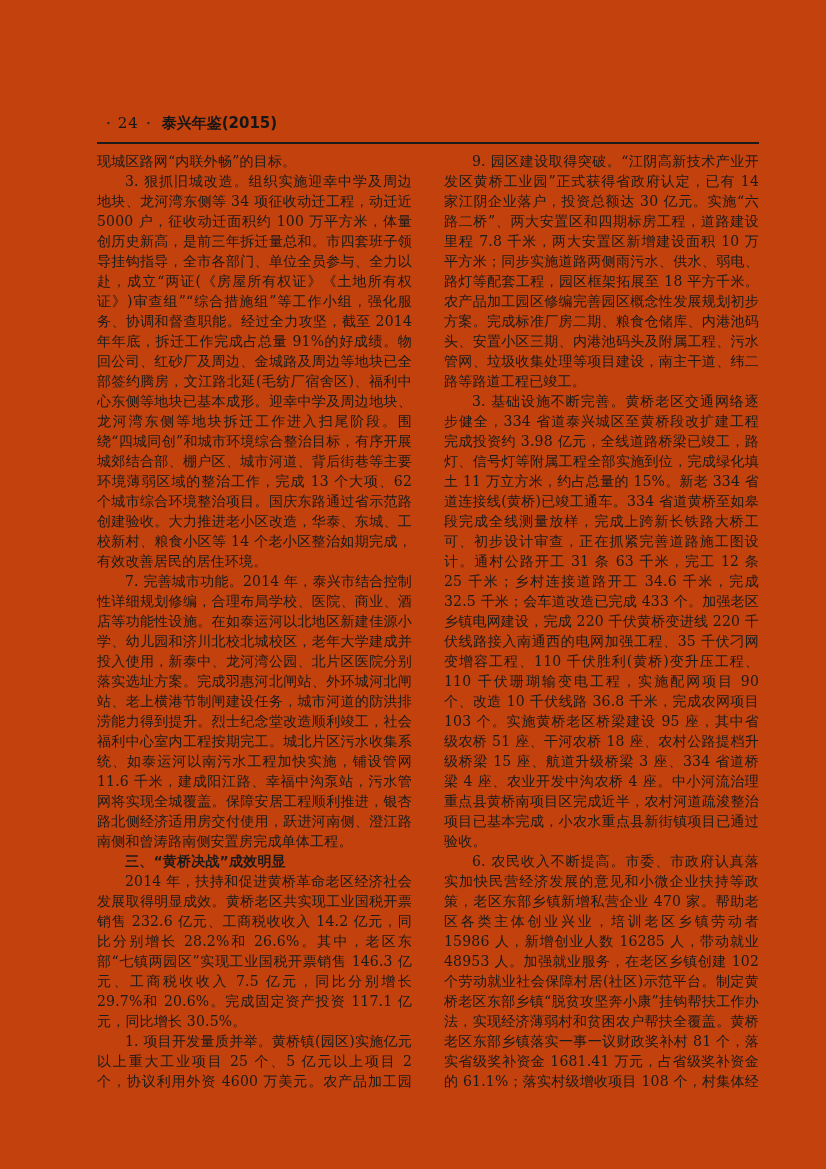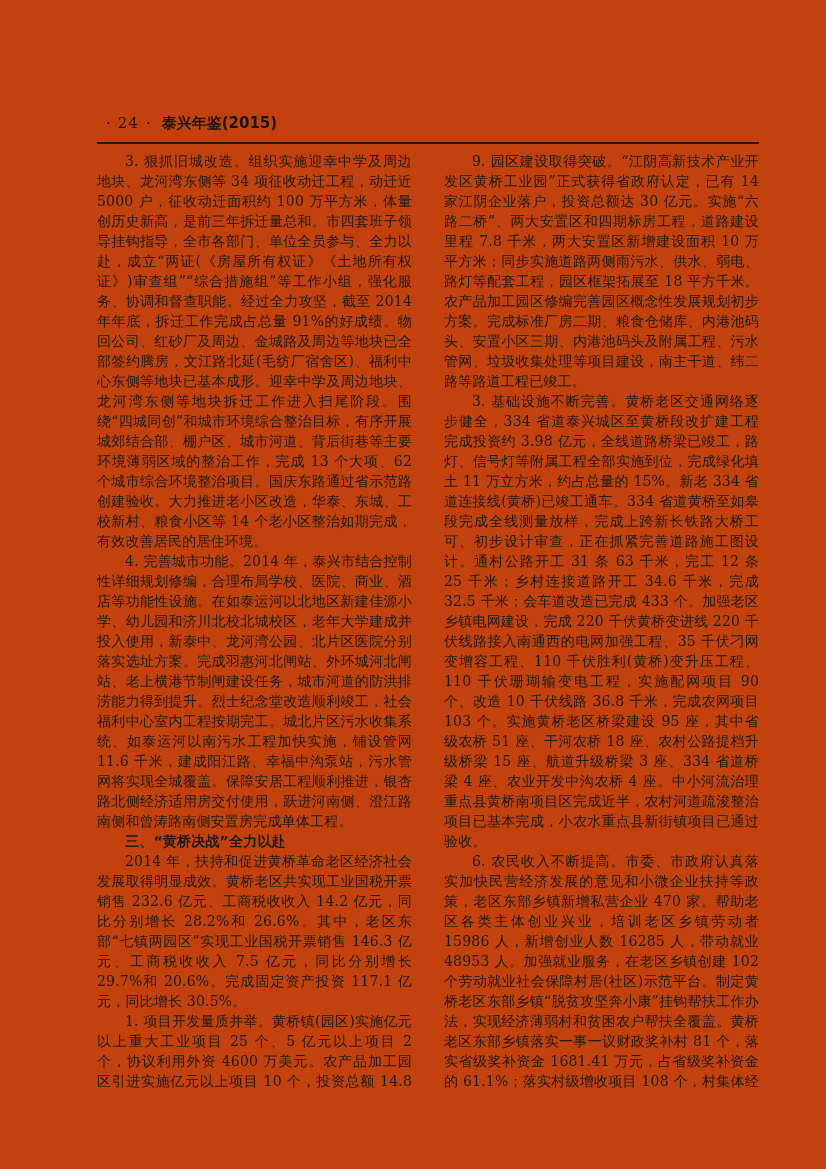--- a/index.html
+++ b/index.html
@@ -86,23 +86,24 @@
 <div class="page">
 
   <div class="running-head">
     <span class="dot">·</span><span class="pagenum">24</span><span class="dot">·</span><span class="booktitle">泰兴年鉴(2015)</span>
   </div>
 
   <div class="head-rule"></div>
 
   <div class="columns">
     <div class="col" id="col-left">
+        <p class="para noindent">现城区路网“内联外畅”的目标。</p>
         <p class="para"><span class="kai">3. 狠抓旧城改造。</span>组织实施迎幸中学及周边地块、龙河湾东侧等 34 项征收动迁工程，动迁近 5000 户，征收动迁面积约 100 万平方米，体量创历史新高，是前三年拆迁量总和。市四套班子领导挂钩指导，全市各部门、单位全员参与、全力以赴，成立“两证(《房屋所有权证》《土地所有权证》)审查组”“综合措施组”等工作小组，强化服务、协调和督查职能。经过全力攻坚，截至 2014 年年底，拆迁工作完成占总量 91%的好成绩。物回公司、红砂厂及周边、金城路及周边等地块已全部签约腾房，文江路北延(毛纺厂宿舍区)、福利中心东侧等地块已基本成形。迎幸中学及周边地块、龙河湾东侧等地块拆迁工作进入扫尾阶段。围绕“四城同创”和城市环境综合整治目标，有序开展城郊结合部、棚户区、城市河道、背后街巷等主要环境薄弱区域的整治工作，完成 13 个大项、62 个城市综合环境整治项目。国庆东路通过省示范路创建验收。大力推进老小区改造，华泰、东城、工校新村、粮食小区等 14 个老小区整治如期完成，有效改善居民的居住环境。</p>
-        <p class="para"><span class="kai">4. 完善城市功能。</span>2014 年，泰兴市结合控制性详细规划修编，合理布局学校、医院、商业、酒店等功能性设施。在如泰运河以北地区新建佳源小学、幼儿园和济川北校北城校区，老年大学建成并投入使用，新泰中、龙河湾公园、北片区医院分别落实选址方案。完成羽惠河北闸站、外环城河北闸站、老上横港节制闸建设任务，城市河道的防洪排涝能力得到提升。烈士纪念堂改造顺利竣工，社会福利中心室内工程按期完工。城北片区污水收集系统、如泰运河以南污水工程加快实施，铺设管网 11.6 千米，建成阳江路、幸福中沟泵站，污水管网将实现全城覆盖。保障安居工程顺利推进，银杏路北侧经济适用房交付使用，跃进河南侧、澄江路南侧和曾涛路南侧安置房完成单体工程。</p>
-        <p class="para heading">三、“黄桥决战”全力以赴</p>
+        <p class="para"><span class="kai">7. 完善城市功能。</span>2014 年，泰兴市结合控制性详细规划修编，合理布局学校、医院、商业、酒店等功能性设施。在如泰运河以北地区新建佳源小学、幼儿园和济川北校北城校区，老年大学建成并投入使用，新泰中、龙河湾公园、北片区医院分别落实选址方案。完成羽惠河北闸站、外环城河北闸站、老上横港节制闸建设任务，城市河道的防洪排涝能力得到提升。烈士纪念堂改造顺利竣工，社会福利中心室内工程按期完工。城北片区污水收集系统、如泰运河以南污水工程加快实施，铺设管网 11.6 千米，建成阳江路、幸福中沟泵站，污水管网将实现全城覆盖。保障安居工程顺利推进，银杏路北侧经济适用房交付使用，跃进河南侧、澄江路南侧和曾涛路南侧安置房完成单体工程。</p>
+        <p class="para heading">三、“黄桥决战”成效明显</p>
         <p class="para">2014 年，扶持和促进黄桥革命老区经济社会发展取得明显成效。黄桥老区共实现工业国税开票销售 232.6 亿元、工商税收收入 14.2 亿元，同比分别增长 28.2%和 26.6%。其中，老区东部“七镇两园区”实现工业国税开票销售 146.3 亿元、工商税收收入 7.5 亿元，同比分别增长 29.7%和 20.6%。完成固定资产投资 117.1 亿元，同比增长 30.5%。</p>
         <p class="para"><span class="kai">1. 项目开发量质并举。</span>黄桥镇(园区)实施亿元以上重大工业项目 25 个、5 亿元以上项目 2 个，协议利用外资 4600 万美元。农产品加工园区引进实施亿元以上项目 10 个，投资总额 14.8 亿元，注册协议利用外资 4000 万美元，实际利用外资 30 万美元。古溪、分界、珊瑚、新街、广陵、元竹共引进实施 2000 万元以上工业项</p>
       </div>
     <div class="col" id="col-right">
         <p class="para"><span class="kai">9. 园区建设取得突破。</span>“江阴高新技术产业开发区黄桥工业园”正式获得省政府认定，已有 14 家江阴企业落户，投资总额达 30 亿元。实施“六路二桥”、两大安置区和四期标房工程，道路建设里程 7.8 千米，两大安置区新增建设面积 10 万平方米；同步实施道路两侧雨污水、供水、弱电、路灯等配套工程，园区框架拓展至 18 平方千米。农产品加工园区修编完善园区概念性发展规划初步方案。完成标准厂房二期、粮食仓储库、内港池码头、安置小区三期、内港池码头及附属工程、污水管网、垃圾收集处理等项目建设，南主干道、纬二路等路道工程已竣工。</p>
         <p class="para"><span class="kai">3. 基础设施不断完善。</span>黄桥老区交通网络逐步健全，334 省道泰兴城区至黄桥段改扩建工程完成投资约 3.98 亿元，全线道路桥梁已竣工，路灯、信号灯等附属工程全部实施到位，完成绿化填土 11 万立方米，约占总量的 15%。新老 334 省道连接线(黄桥)已竣工通车。334 省道黄桥至如皋段完成全线测量放样，完成上跨新长铁路大桥工可、初步设计审查，正在抓紧完善道路施工图设计。通村公路开工 31 条 63 千米，完工 12 条 25 千米；乡村连接道路开工 34.6 千米，完成 32.5 千米；会车道改造已完成 433 个。加强老区乡镇电网建设，完成 220 千伏黄桥变进线 220 千伏线路接入南通西的电网加强工程、35 千伏刁网变增容工程、110 千伏胜利(黄桥)变升压工程、110 千伏珊瑚输变电工程，实施配网项目 90 个、改造 10 千伏线路 36.8 千米，完成农网项目 103 个。实施黄桥老区桥梁建设 95 座，其中省级农桥 51 座、干河农桥 18 座、农村公路提档升级桥梁 15 座、航道升级桥梁 3 座、334 省道桥梁 4 座、农业开发中沟农桥 4 座。中小河流治理重点县黄桥南项目区完成近半，农村河道疏浚整治项目已基本完成，小农水重点县新街镇项目已通过验收。</p>
         <p class="para"><span class="kai">6. 农民收入不断提高。</span>市委、市政府认真落实加快民营经济发展的意见和小微企业扶持等政策，老区东部乡镇新增私营企业 470 家。帮助老区各类主体创业兴业，培训老区乡镇劳动者 15986 人，新增创业人数 16285 人，带动就业 48953 人。加强就业服务，在老区乡镇创建 102 个劳动就业社会保障村居(社区)示范平台。制定黄桥老区东部乡镇“脱贫攻坚奔小康”挂钩帮扶工作办法，实现经济薄弱村和贫困农户帮扶全覆盖。黄桥老区东部乡镇落实一事一议财政奖补村 81 个，落实省级奖补资金 1681.41 万元，占省级奖补资金的 61.1%；落实村级增收项目 108 个，村集体经济收入 20 万元以上的村数达 86 个，占 56%，80%以上的低收入人口实现脱贫。</p>
       </div>
   </div>
 

